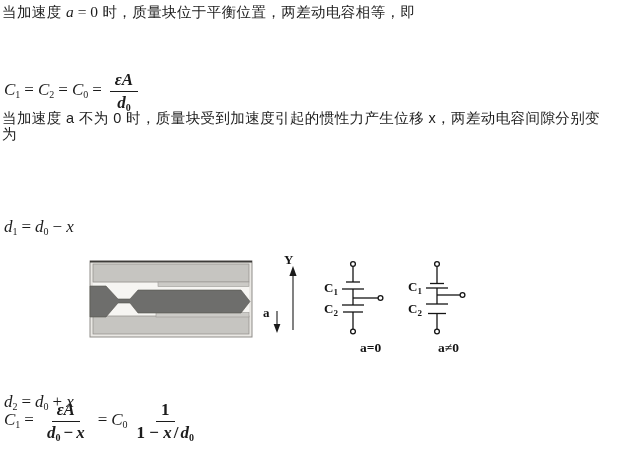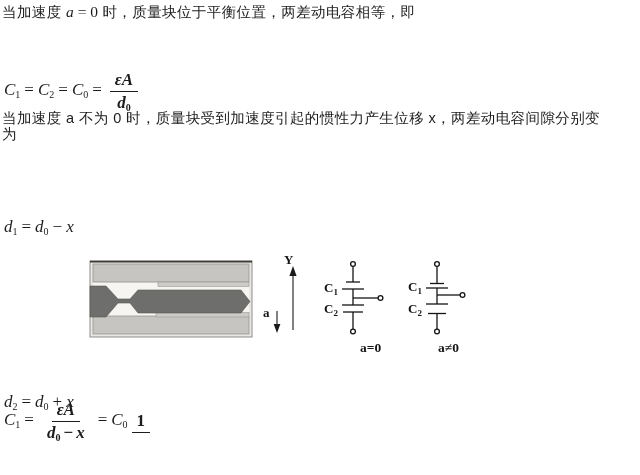--- a/index.html
+++ b/index.html
@@ -152,14 +152,15 @@
 <div class="formula" style="left:4px; top:376px;margin-top:16px;">
   <span><span>d</span><sub>2</sub></span><span class="op">=</span><span><span>d</span><sub>0</sub></span><span class="op">+</span><span>x</span>
 </div>
 
 <div class="formula" style="left:4px; top:400px;">
   <span><span>C</span><sub>1</sub></span><span class="op">=</span><span class="frac">
       <span class="num">εA</span>
       <span class="den"><span>d</span><sub>0</sub><span class="up" style="margin:0 3px;">−</span><span>x</span></span>
     </span><span class="op">=</span><span><span>C</span><sub>0</sub></span><span class="frac">
       <span class="num up">1</span>
+      <span class="den"><span class="up">1 −</span> <span>x</span><span class="up" style="margin:0 2px;">/</span><span>d</span><sub>0</sub></span>
     </span>
 </div>
 
 </body></html>

